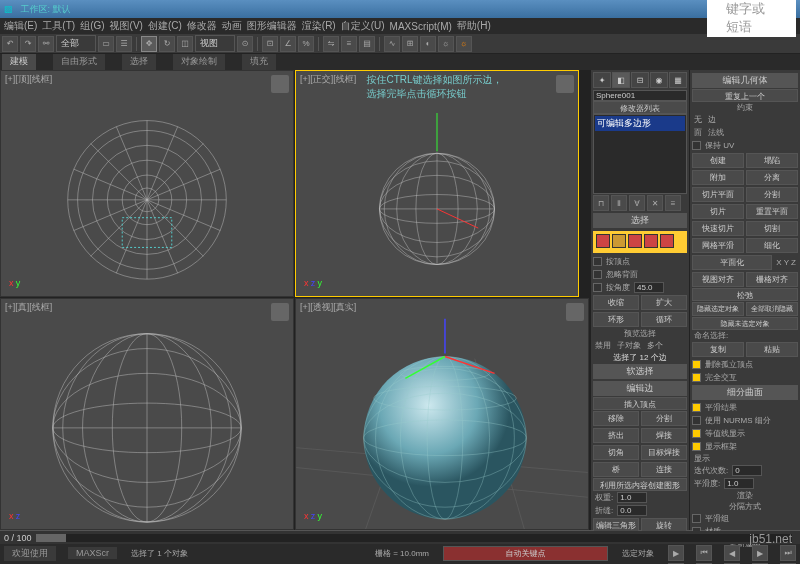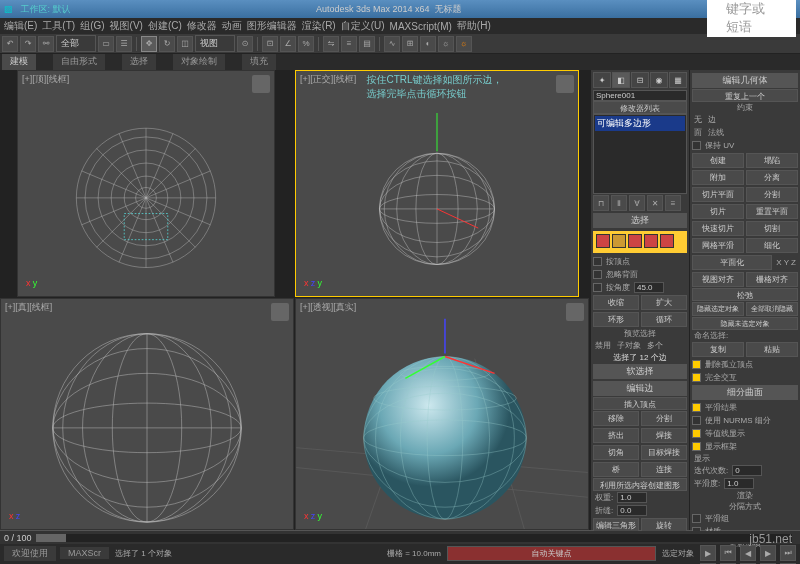--- a/index.html
+++ b/index.html
@@ -15,21 +15,21 @@
 .tbtn.sel{background:#5a5a5a;border-color:#888}
 .tdrop{background:#3a3a3a;border:1px solid #555;padding:1px 4px;font-size:9px;min-width:40px}
 .tsep{width:1px;height:14px;background:#555;margin:0 2px}
 .tabbar{height:16px;background:#2a2a2a;display:flex;gap:17px;padding:0 2px}
 .tab{padding:1px 8px;background:#3a3a3a;font-size:9px;color:#999}
 .tab.active{background:#4a4a4a;color:#ccc}
 .main{display:flex;height:460px}
 .viewports{flex:1;position:relative;background:#222}
 .vp{position:absolute;background:#4a4a4a;border:1px solid #333}
 .vp.active{border:1px solid #ffcc00}
-.vp-tl{left:17px;top:0;width:258px;height:227px}
+.vp-tl{left:0;top:0;width:294px;height:227px}
 .vp-tr{left:295px;top:0;width:284px;height:227px}
 .vp-bl{left:0;top:228px;width:294px;height:232px}
 .vp-br{left:295px;top:228px;width:294px;height:232px}
 .vp-label{position:absolute;top:2px;left:4px;font-size:9px;color:#aaa}
 .vp-icon{position:absolute;top:4px;right:4px;width:18px;height:18px;background:#666;border-radius:2px}
 .vp svg{position:absolute;top:0;left:0;width:100%;height:100%}
 .hint{position:absolute;top:2px;left:50%;transform:translateX(-50%);font-size:10px;color:#7cc}
 .gizmo{position:absolute;bottom:8px;left:8px;font-size:8px}
 .gizmo .x{color:#f33}.gizmo .y{color:#3f3}.gizmo .z{color:#44f}
 .rightpanel{width:210px;background:#3a3a3a;display:flex}
@@ -47,31 +47,30 @@
 .pcheck.on{background:#ffcc00}
 .pspin{background:#2a2a2a;border:1px solid #555;padding:0 2px;font-size:8px;min-width:30px}
 .yellowbox{background:#ffcc33;padding:2px;margin:2px 0}
 .yellowbox .sq{width:14px;height:14px;background:#c44;display:inline-block;margin:1px;border:1px solid #333}
 .list{background:#2a2a2a;border:1px solid #555;min-height:80px;padding:1px}
 .listitem{background:#1a3a8a;color:#fff;padding:1px 2px;font-size:9px}
 .statusbar{height:50px;background:#2a2a2a;border-top:1px solid #555;display:flex;flex-direction:column}
 .timeline{height:14px;background:#333;display:flex;align-items:center;padding:0 4px;font-size:8px;color:#888}
 .timeslider{flex:1;height:8px;background:#222;margin:0 4px;position:relative}
 .timeslider::before{content:"";position:absolute;left:0;width:30px;height:8px;background:#666}
-.sbrow{display:flex;align-items:center;padding:1px 4px;gap:4px;font-size:9px}
+.sbrow{display:flex;align-items:center;padding:1px 4px;gap:12px;font-size:9px}
 .watermark{position:absolute;bottom:18px;right:8px;font-size:12px;color:#999}
 .teal{color:#5cc}
 </style>
 </head>
 <body>
 
 <div class="titlebar">
   <span class="logo">▨</span>
   <span class="teal">工作区: 默认</span>
-  <span class="center"><span>Autodesk 3ds Max  2014 x64</span>&nbsp;&nbsp;<span>无标题</span></span>
   <span class="input">键入关键字或短语</span>
 </div>
 
 <div class="menubar">
   <span>编辑(E)</span>
   <span>工具(T)</span>
   <span>组(G)</span>
   <span>视图(V)</span>
   <span>创建(C)</span>
   <span>修改器</span>

